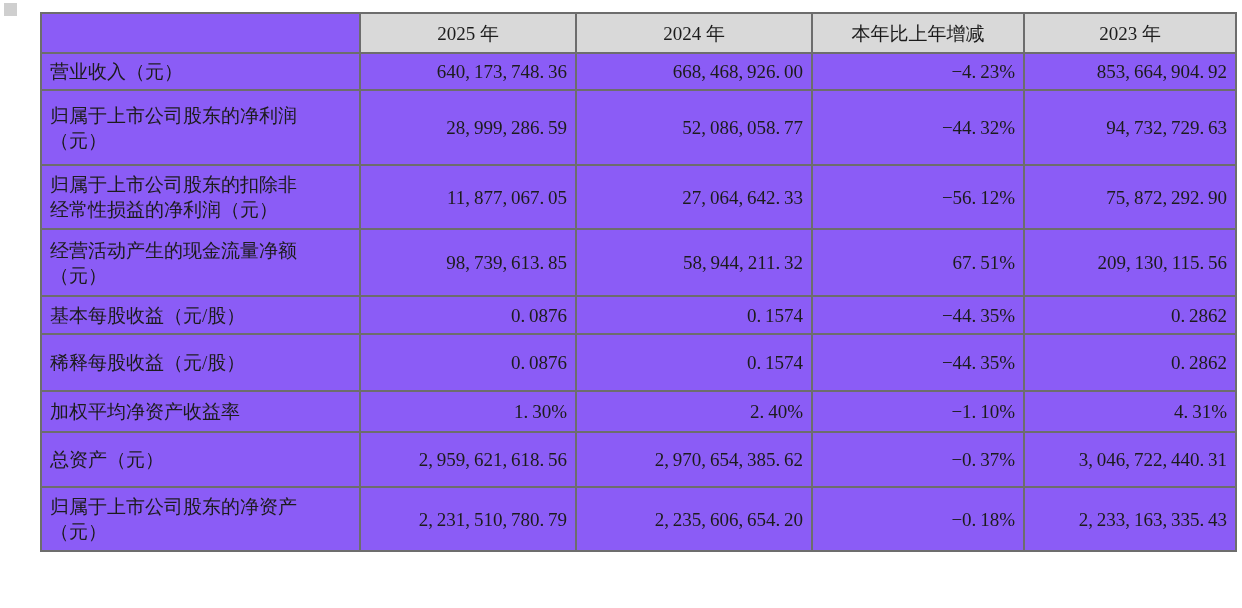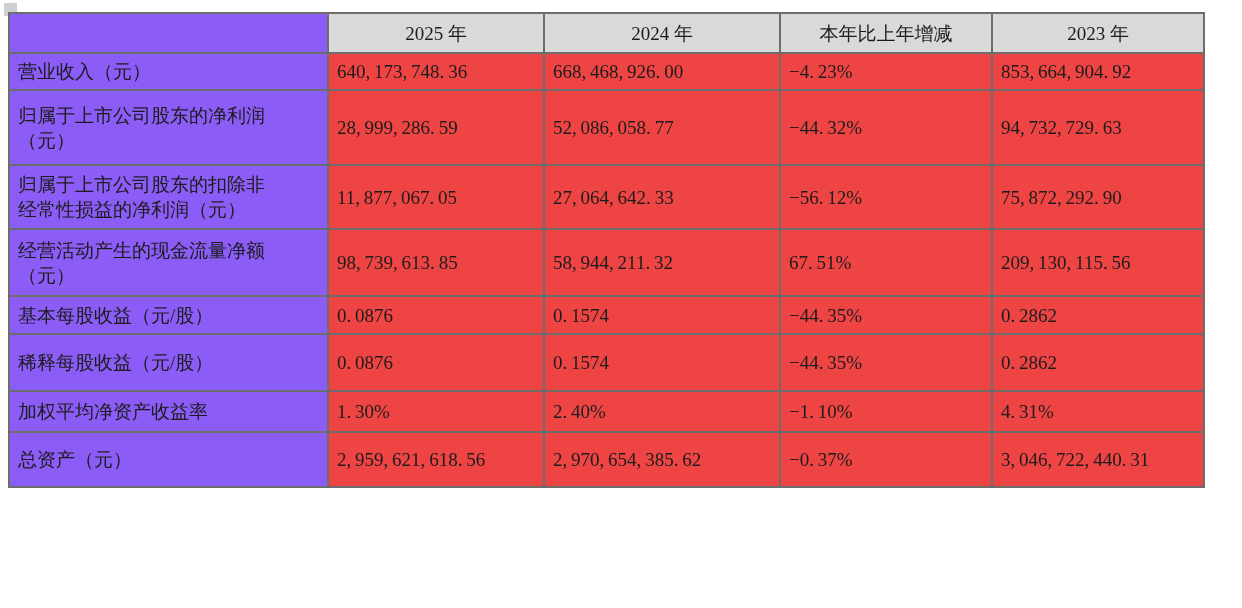--- a/index.html
+++ b/index.html
@@ -7,41 +7,41 @@
     width:1242px;height:608px;background:#ffffff;
     font-family:"Liberation Serif","DejaVu Serif",serif;
     color:#1c1c1c;
   }
   .stage{position:relative;width:1242px;height:608px;overflow:hidden;background:#ffffff;}
   .corner-artifact{
     position:absolute;left:4px;top:3px;width:13px;height:13px;
     background:#cfcfcf;
   }
   table.fin{
-    position:absolute;left:8px;top:12px;width:1195px;
+    position:absolute;left:40px;top:12px;width:1195px;
     border-collapse:collapse;table-layout:fixed;
     font-size:19px;line-height:25px;
   }
   table.fin td{
     border:2px solid #6d6d6d;
     vertical-align:middle;
     padding:4px 8px;
     overflow:hidden;
   }
   td.lab{
     background:#8b5cf6;text-align:left;
     padding:4px 8px 4px 10px;
     white-space:pre-line;
   }
   td.hdr{
     background:#d9d9d9;text-align:center;
     white-space:pre-line;
   }
   td.num{
-    background:#ef4444;
+    background:#8b5cf6;text-align:right;
     padding:4px 14px 4px 4px;
   }
 </style>
 </head>
 <body>
 
 <div class="stage">
   <div class="corner-artifact"></div>
 
   <table class="fin">
@@ -123,15 +123,23 @@
 
 
     <tr style="height:55px">
       <td class="lab">总资产（元）</td>
       <td class="num">2, 959, 621, 618. 56</td>
       <td class="num">2, 970, 654, 385. 62</td>
       <td class="num">−0. 37%</td>
       <td class="num">3, 046, 722, 440. 31</td>
     </tr>
 
+    <tr style="height:64px">
+      <td class="lab">归属于上市公司股东的净资产
+（元）</td>
+      <td class="num">2, 231, 510, 780. 79</td>
+      <td class="num">2, 235, 606, 654. 20</td>
+      <td class="num">−0. 18%</td>
+      <td class="num">2, 233, 163, 335. 43</td>
+    </tr>
   </tbody>
     </table>
 </div>
 
 </body></html>

